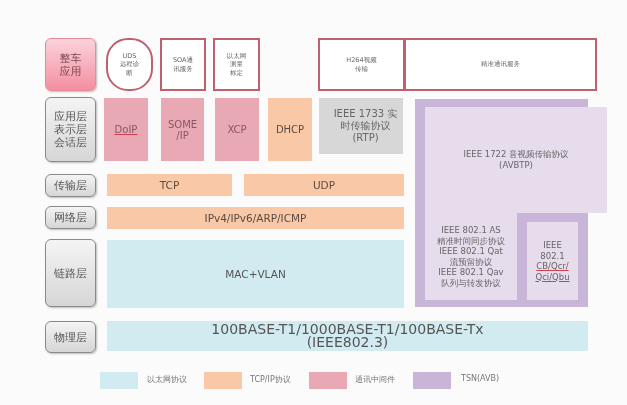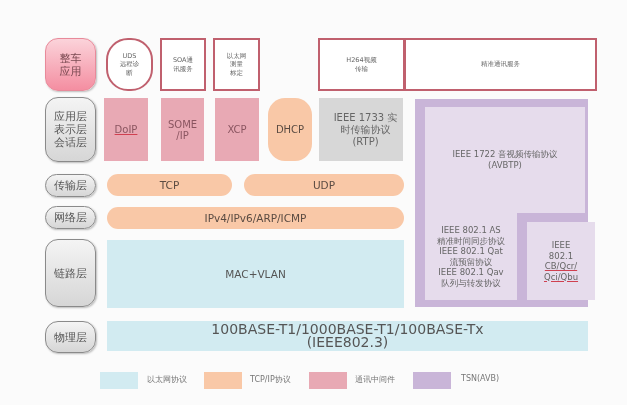--- a/index.html
+++ b/index.html
@@ -1,24 +1,24 @@
 <!DOCTYPE html>
 <html><head>
 <meta charset="utf-8">
 <style>
   html, body { margin:0; padding:0; }
   body { width:627px; height:405px; background:#fbfbfb; position:relative; overflow:hidden;
          font-family:"DejaVu Sans","Liberation Sans",sans-serif; color:#555; }
   .abs { position:absolute; box-sizing:border-box; display:flex; align-items:center; justify-content:center; text-align:center; }
-  .layer { border:1.5px solid #8a8a8a; border-radius:13px; background:linear-gradient(#f4f4f4,#d6d6d6);
+  .layer { border:1.5px solid #8a8a8a; border-radius:6px; background:linear-gradient(#f4f4f4,#d6d6d6);
            box-shadow:1px 1px 2px rgba(0,0,0,.25); font-size:11px; color:#555; line-height:13px; }
   .layer.app { background:linear-gradient(#fbd3da,#f48ea1); border-color:#e88a9a; color:#7a4a52; }
   .appbox { border:2px solid #c0606e; background:#fff; font-size:6.5px; line-height:8.5px; color:#666; }
   .pink { background:#e8a9b4; color:#8a5560; font-size:10px; }
-  .orange { background:#f9c8a7; color:#5a4b42; font-size:10.5px;border-radius:17px; }
+  .orange { background:#f9c8a7; color:#5a4b42; font-size:10.5px; }
   .gray { background:#d7d7d7; color:#666; font-size:10px; line-height:12px; }
   .cyan { background:#d2ebf1; color:#555; font-size:10.5px; line-height:13px; }
   .purple { background:#c9b5d8; }
   .lav { background:#e6dcec; color:#666; font-size:8.5px; line-height:11px; }
   .legend-sw { position:absolute; width:38px; height:17px; }
   .legend-lb { position:absolute; font-size:8px; color:#777; top:374px; white-space:nowrap; }
   .ul { text-decoration:underline; text-decoration-color:#d04050; }
 </style>
 </head>
 <body>
@@ -45,41 +45,41 @@
 传输</div>
 <div class="abs appbox" style="left:404px;top:38px;width:193px;height:53px;">精准通讯服务</div>
 
 <div class="abs pink" style="left:104px;top:98px;width:44px;height:63px;">
     <span class="ul">DoIP</span>
   </div>
 <div class="abs pink" style="left:161px;top:98px;width:43px;height:63px;white-space:pre-line;">SOME
 /IP</div>
 <div class="abs pink" style="left:215px;top:98px;width:44px;height:63px;">XCP</div>
 <div class="abs orange" style="left:268px;top:98px;width:44px;height:63px;font-size:10px;">DHCP</div>
-<div class="abs gray" style="left:319px;top:98px;width:84px;height:63px;white-space:pre-line;padding-left:9px;">IEEE 1733 实
+<div class="abs gray" style="left:319px;top:98px;width:84px;height:56px;white-space:pre-line;padding-left:9px;">IEEE 1733 实
 时传输协议
 (RTP)</div>
 
 <div class="abs orange" style="left:107px;top:174px;width:125px;height:22px;">TCP</div>
 <div class="abs orange" style="left:244px;top:174px;width:160px;height:22px;">UDP</div>
 
 <div class="abs orange" style="left:107px;top:207px;width:297px;height:22px;">IPv4/IPv6/ARP/ICMP</div>
 
 <div class="abs cyan" style="left:107px;top:240px;width:297px;height:68px;">MAC+VLAN</div>
 
 <div class="abs purple" style="left:415px;top:99px;width:173px;height:208px;"></div>
-<div class="abs lav" style="left:425px;top:107px;width:160px;height:106px;white-space:pre-line;">IEEE 1722 音视频传输协议
+<div class="abs lav" style="left:425px;top:107px;width:182px;height:106px;white-space:pre-line;">IEEE 1722 音视频传输协议
 (AVBTP)</div>
 <div class="abs lav" style="left:425px;top:213px;width:92px;height:87px;white-space:pre-line;line-height:10.5px;">IEEE 802.1 AS
 精准时间同步协议
 IEEE 802.1 Qat
 流预留协议
 IEEE 802.1 Qav
 队列与转发协议</div>
-<div class="abs lav" style="left:527px;top:222px;width:68px;height:78px;flex-direction:column;white-space:pre-line;line-height:10.5px;">
+<div class="abs lav" style="left:527px;top:222px;width:51px;height:78px;flex-direction:column;white-space:pre-line;line-height:10.5px;">
   <span>IEEE
 802.1
 </span>
   <span class="ul">CB/Qcr/
 Qci/Qbu</span>
 </div>
 
 <div class="abs cyan" style="left:107px;top:321px;width:481px;height:30px;white-space:pre-line;font-size:14px;line-height:13px;">100BASE-T1/1000BASE-T1/100BASE-Tx
 (IEEE802.3)</div>
 

